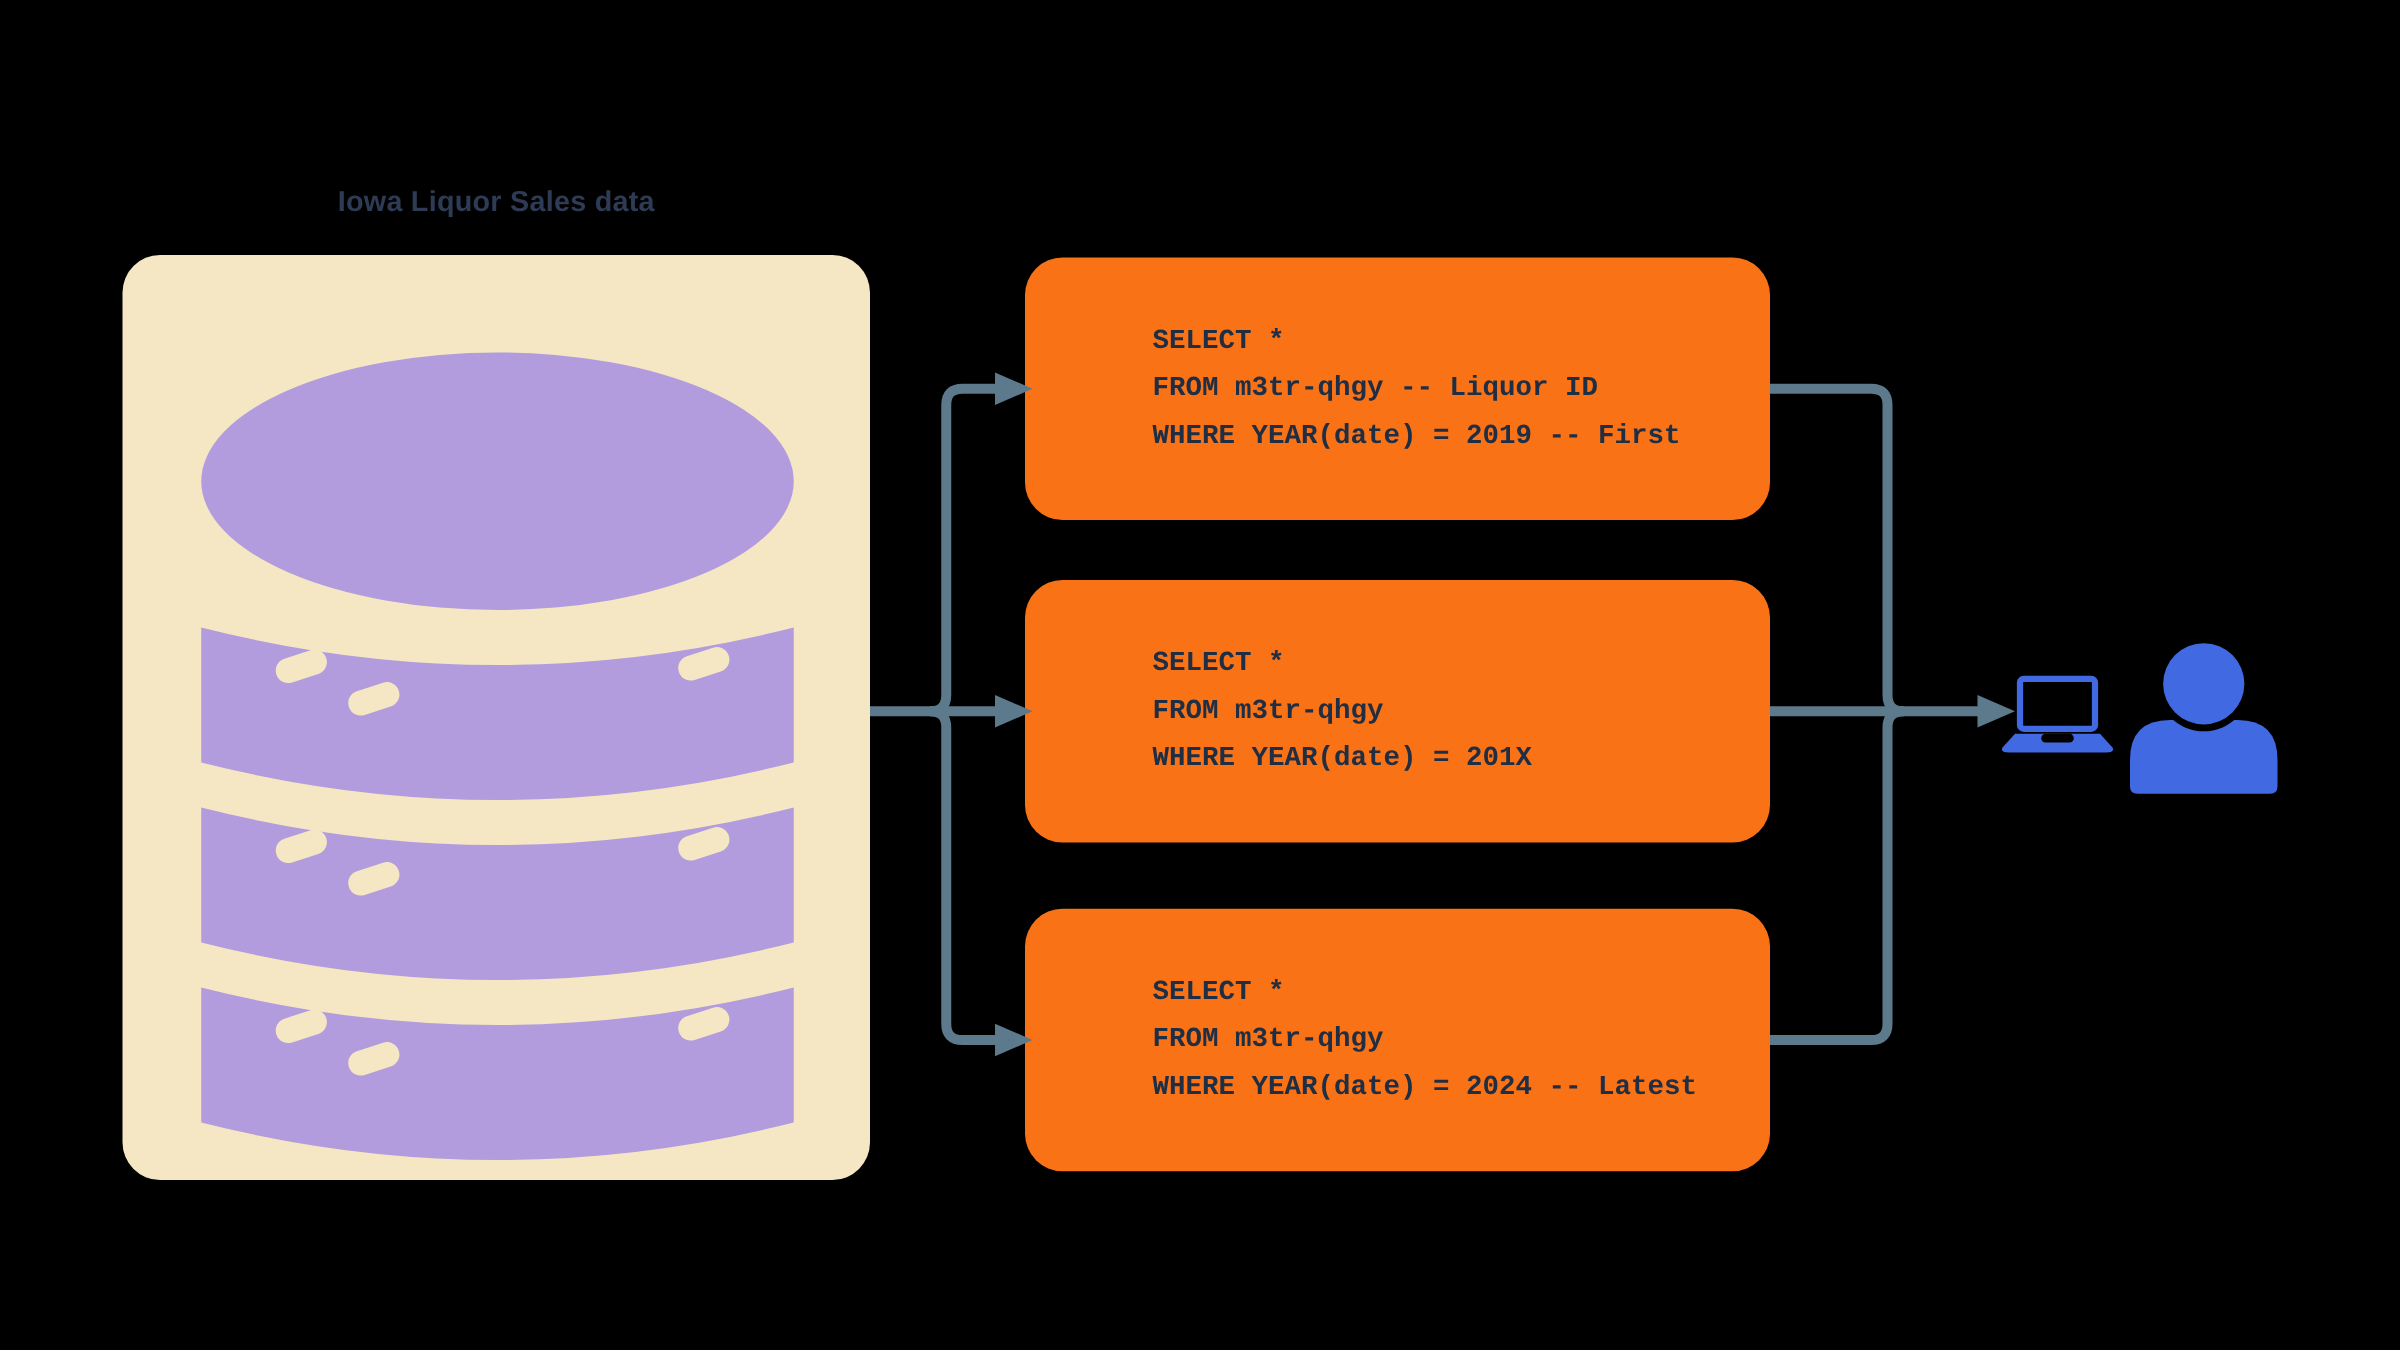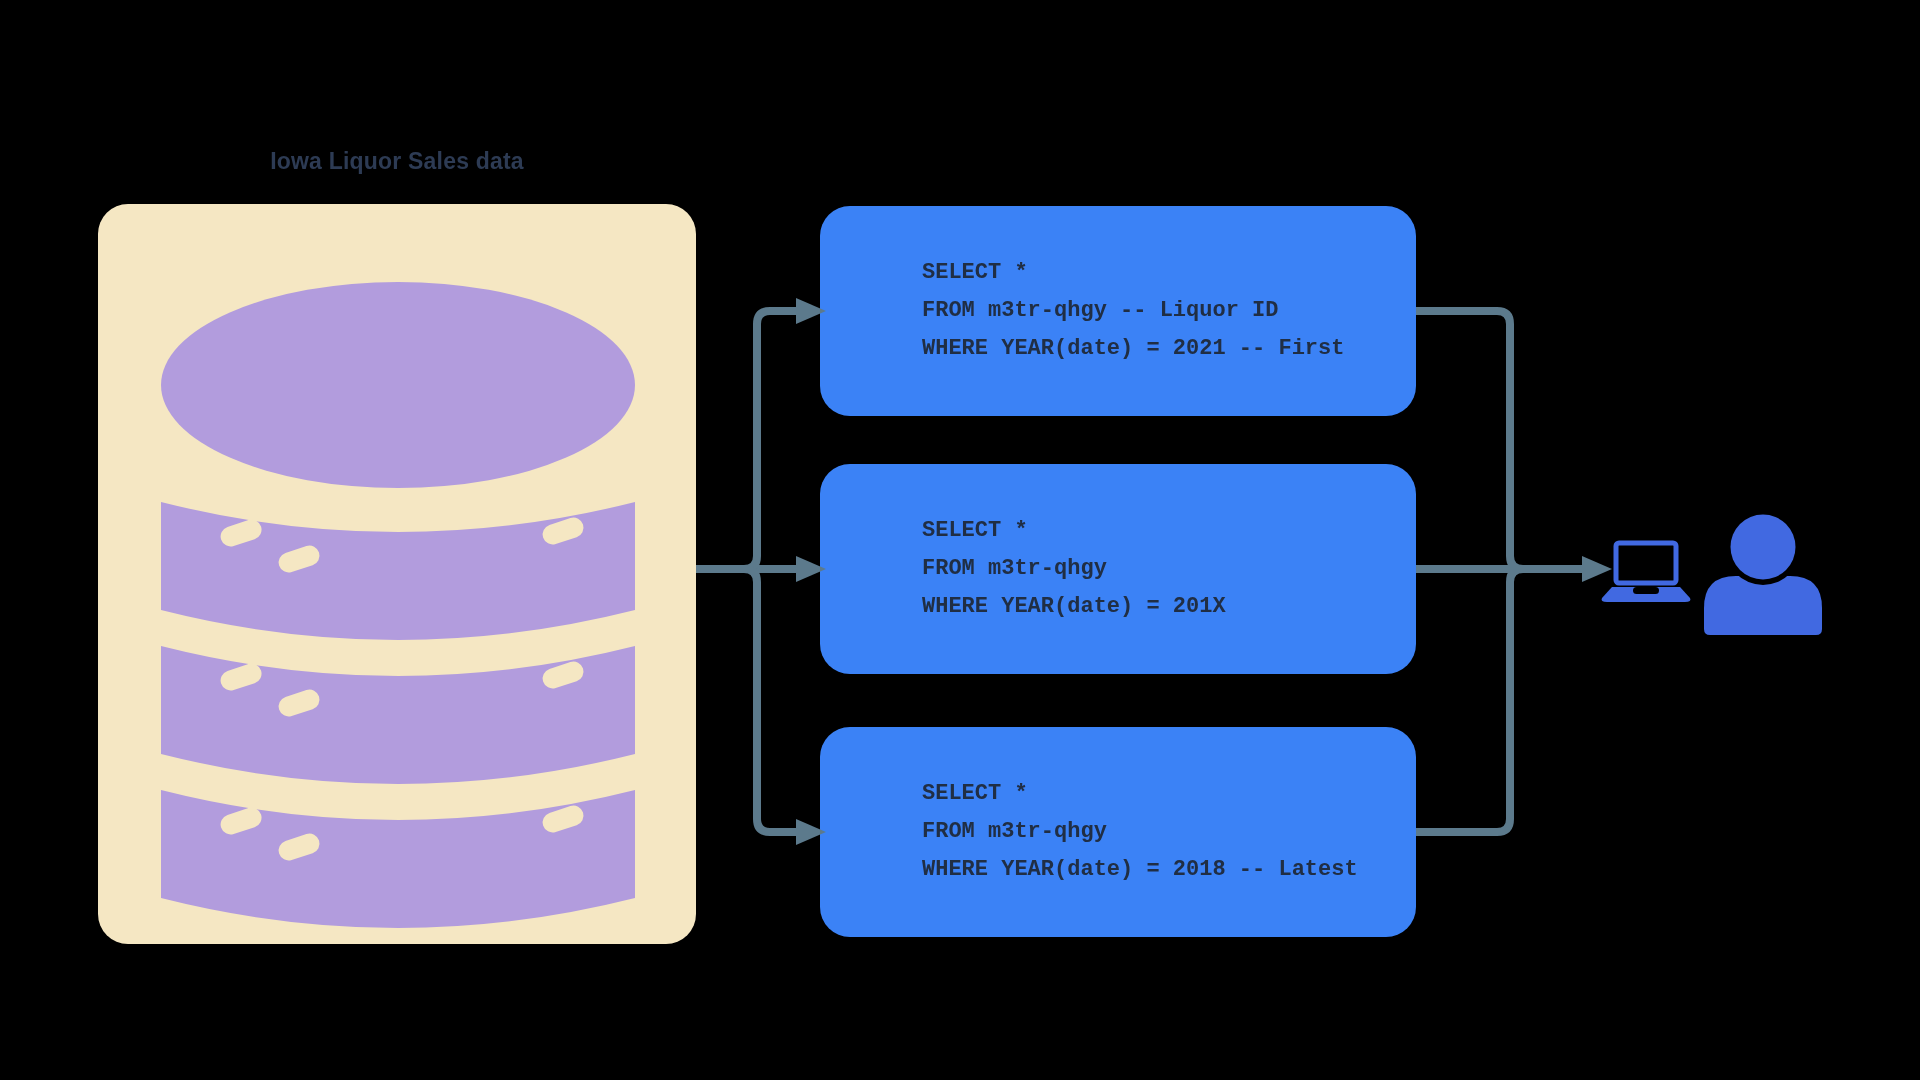--- a/index.html
+++ b/index.html
@@ -8,21 +8,21 @@
 
   .section-title{position:absolute;top:148px;font-size:23px;font-weight:700;color:#2D3B54;
                  text-align:center;letter-spacing:0.2px;}
   #db-title{left:98px;width:598px;}
   #query-title{left:820px;width:596px;}
 
   .db-panel{position:absolute;left:98px;top:204px;width:598px;height:740px;
             background:#F5E7C3;border-radius:30px;}
   .db-icon-wrap{position:absolute;left:158px;top:280px;width:480px;height:660px;}
 
-  .query-box{position:absolute;left:820px;width:596px;height:210px;background:#3b82f6;
+  .query-box{position:absolute;left:820px;width:596px;height:210px;background:#f97316;
              border-radius:30px;display:flex;flex-direction:column;justify-content:center;
              padding-left:102px;box-sizing:border-box;}
   #query-box-1{top:206px;}
   #query-box-2{top:464px;}
   #query-box-3{top:727px;}
   .code-line{font-family:"Liberation Mono",monospace;font-size:22px;font-weight:700;
              line-height:38px;color:#202E44;white-space:pre;}
 
   .arrows-layer{position:absolute;left:0;top:0;width:1920px;height:1080px;pointer-events:none;}
 
@@ -58,31 +58,31 @@
         <rect x="0" y="0" width="42" height="20" rx="10" transform="translate(60,538) rotate(-18)"></rect>
         <rect x="0" y="0" width="42" height="20" rx="10" transform="translate(118,564) rotate(-18)"></rect>
         <rect x="0" y="0" width="42" height="20" rx="10" transform="translate(382,536) rotate(-18)"></rect>
       </g>
     </svg>
   </div>
 
   <div class="query-box" id="query-box-1">
     <div class="code-line">SELECT *</div>
     <div class="code-line">FROM m3tr-qhgy -- Liquor ID</div>
-    <div class="code-line">WHERE YEAR(date) = 2021 -- First</div>
+    <div class="code-line">WHERE YEAR(date) = 2019 -- First</div>
   </div>
   <div class="query-box" id="query-box-2">
     <div class="code-line">SELECT *</div>
     <div class="code-line">FROM m3tr-qhgy</div>
     <div class="code-line">WHERE YEAR(date) = 201X</div>
   </div>
   <div class="query-box" id="query-box-3">
     <div class="code-line">SELECT *</div>
     <div class="code-line">FROM m3tr-qhgy</div>
-    <div class="code-line">WHERE YEAR(date) = 2018 -- Latest</div>
+    <div class="code-line">WHERE YEAR(date) = 2024 -- Latest</div>
   </div>
 
   <svg class="arrows-layer" width="1920" height="1080" viewBox="0 0 1920 1080">
     <g stroke="#5C7A8C" stroke-width="8" fill="none">
 
       <path d="M 696 569 L 798 569"></path>
       <path d="M 744 569 Q 757 569 757 556 L 757 324 Q 757 311 770 311 L 798 311"></path>
       <path d="M 744 569 Q 757 569 757 582 L 757 819 Q 757 832 770 832 L 798 832"></path>
 
       <path d="M 1416 311 L 1497 311 Q 1510 311 1510 324 L 1510 556 Q 1510 569 1523 569"></path>

